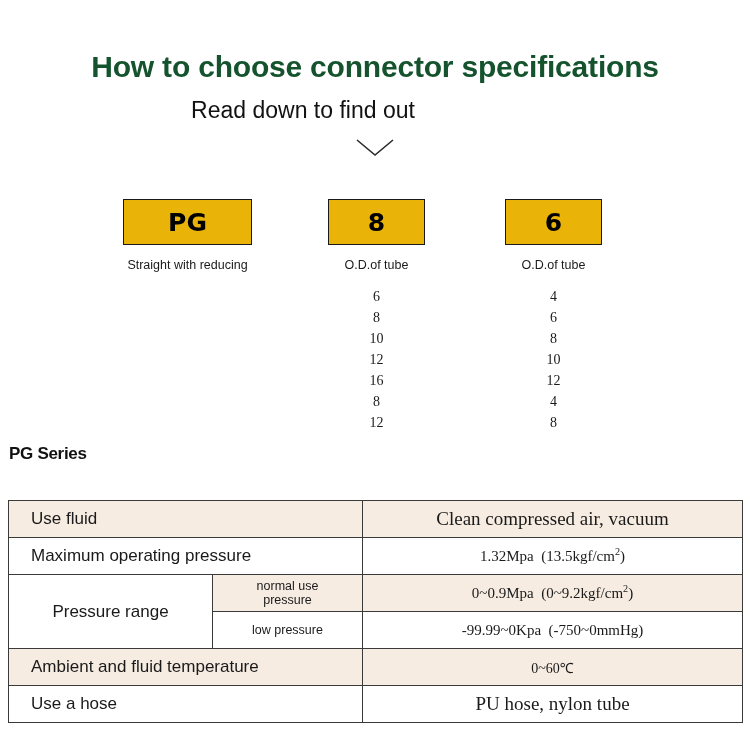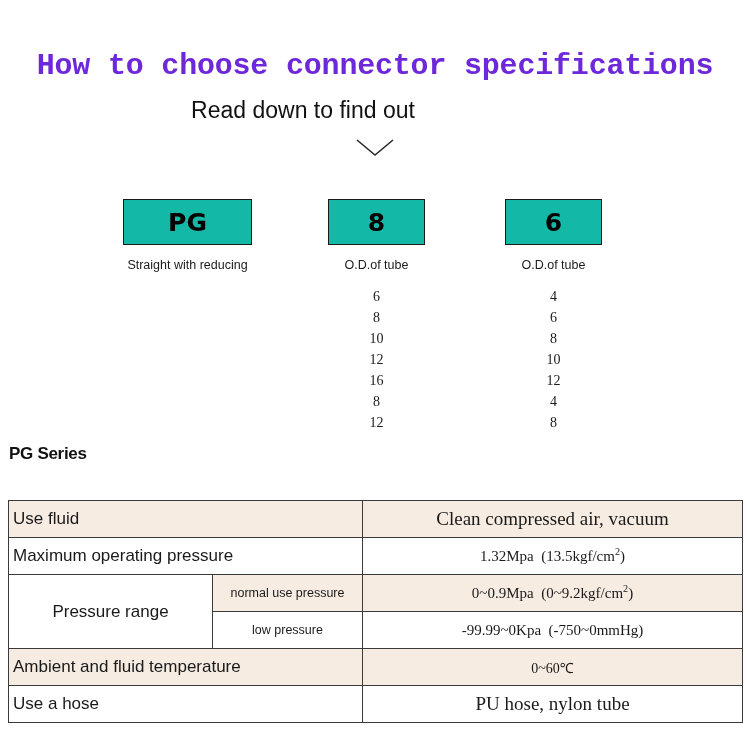--- a/index.html
+++ b/index.html
@@ -18,25 +18,24 @@
 
   
   .page-title {
     position: absolute;
     left: 0;
     top: 50px;
     width: 750px;
     text-align: center;
     font-size: 30px;
     font-weight: 700;
-    color: #6d28d9;
+    color: #14532d;
     letter-spacing: -0.2px;
     line-height: 1.1;
     white-space: nowrap;
-    font-family: Liberation Mono, monospace;
   }
   .page-subtitle {
     position: absolute;
     left: 0;
     top: 98px;
     width: 606px;
     text-align: center;
     font-size: 23px;
     font-weight: 400;
     color: #111111;
@@ -47,21 +46,21 @@
     left: 355px;
     top: 138px;
     width: 40px;
     height: 20px;
   }
 
   
   .code-box {
     position: absolute;
     border: 1.5px solid #1a1a1a;
-    background: #14b8a6;
+    background: #eab308;
     box-sizing: border-box;
     display: flex;
     align-items: center;
     justify-content: center;
     font-weight: 700;
     color: #000000;
     font-family: "DejaVu Sans", sans-serif;
   }
   .box-1 { left: 123px; top: 199px; width: 129px; height: 46px; font-size: 25px; }
   .box-2 { left: 328px; top: 199px; width: 97px;  height: 46px; font-size: 25px; }
@@ -109,21 +108,21 @@
     left: 8px;
     top: 500px;
     width: 734px;
     border-collapse: collapse;
     table-layout: fixed;
     font-size: 17px;
     color: #1a1a1a;
   }
   .spec-table td {
     border: 1px solid #3a3a3a;
-    padding: 0 4px;
+    padding: 0 22px;
     vertical-align: middle;
   }
   .beige { background: #f6ece2; }
   .white { background: #ffffff; }
 
   .label-cell {
     text-align: left;
     font-size: 17px;
     height: 36px;
   }

